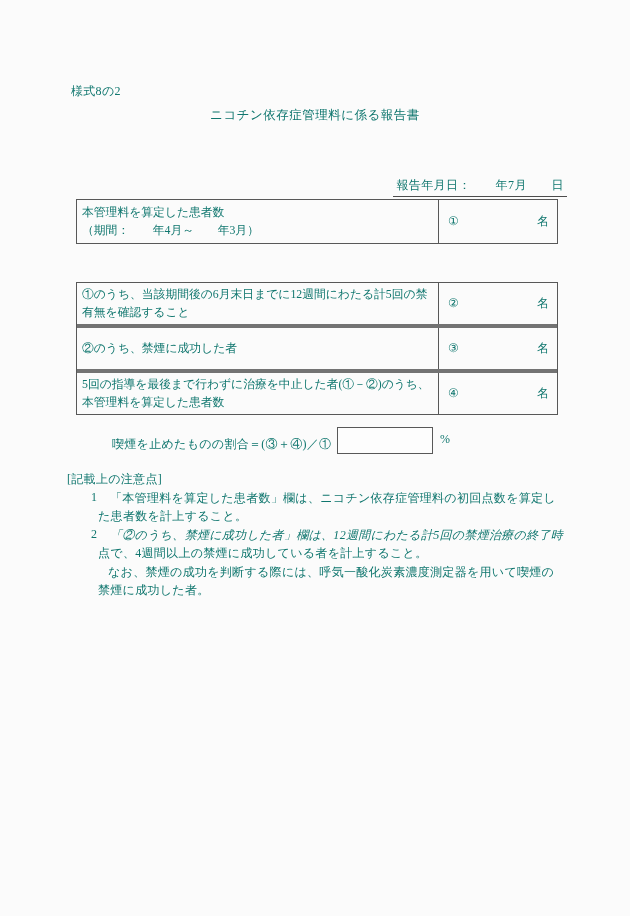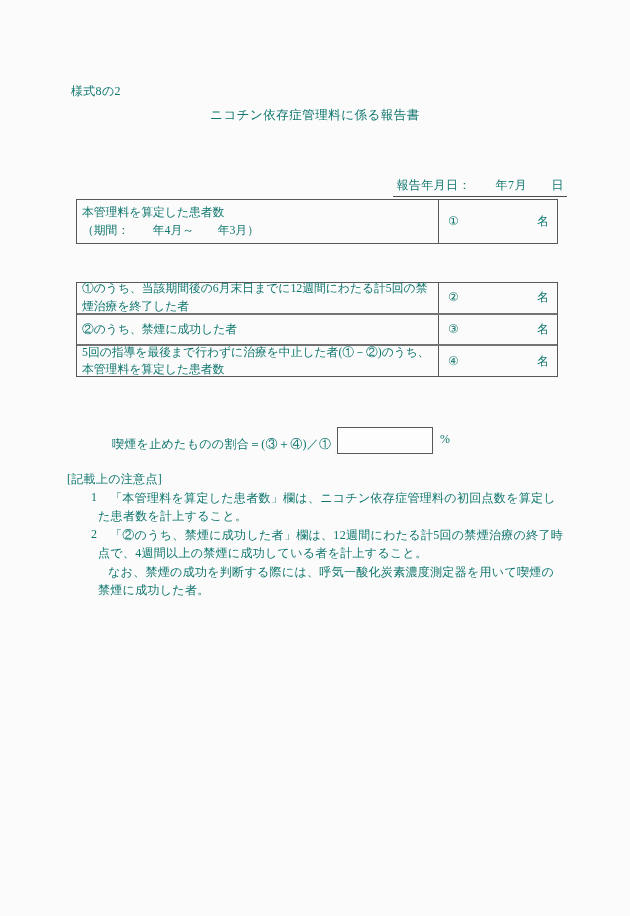--- a/index.html
+++ b/index.html
@@ -48,28 +48,28 @@
     position: absolute;
     left: 76px;
     width: 482px;
     border: 1px solid #585858;
     box-sizing: border-box;
     background: #fbfbfb;
     display: flex;
     flex-direction: column;
   }
   .tbl1 { top: 199px; height: 45px; }
-  .tbl2 { top: 282px; height: 95px; }
+  .tbl2 { top: 282px; height: 133px; }
   .trow {
     display: flex;
     flex: 1;
     box-sizing: border-box;
     min-height: 0;
   }
-  .tbl2 .trow + .trow { border-top: 2px solid #737373; }
+  .tbl2 .trow + .trow { border-top: 4px solid #737373; }
   .tcell-label {
     width: 361px;
     box-sizing: border-box;
     padding: 2px 5px 2px 5px;
     display: flex;
     flex-direction: column;
     justify-content: center;
     font-size: 11.8px;
     line-height: 17.5px;
     letter-spacing: 0;
@@ -97,21 +97,21 @@
     background: #fdfdfd;
   }
   .f-unit   { position: absolute; left: 440px; top: 432px; }
 
   .notes div { position: absolute; white-space: pre; letter-spacing: 0.3px; }
   .nh   { left: 67px;  top: 471px; }
   .nn1  { left: 91px;  top: 490px; }
   .nt1  { left: 110px; top: 490px; }
   .nc1  { left: 98px;  top: 508px; }
   .nn2  { left: 91px;  top: 527px; }
-  .nt2  { left: 110px; top: 527px; }
+  .nt2  { left: 110px; top: 527px; font-style: italic; }
   .nc2  { left: 98px;  top: 545px; }
   .nt3  { left: 108px; top: 564px; }
   .nc3  { left: 98px;  top: 582px; }
 </style>
 </head>
 <body>
 
 <div class="page">
 
   <div class="form-code line">様式8の2</div>
@@ -130,21 +130,21 @@
         <span>①</span>
         <span>名</span>
       </div>
     </div>
   </div>
 
   <div class="tbl tbl2">
     <div class="trow">
       <div class="tcell-label">
         <div class="line">①のうち、当該期間後の6月末日までに12週間にわたる計5回の禁</div>
-        <div class="line">煙治療を終了した者</div>
+        <div class="line">有無を確認すること</div>
       </div>
       <div class="tcell-value">
         <span>②</span>
         <span>名</span>
       </div>
     </div>
     <div class="trow">
       <div class="tcell-label">
         <div class="line">②のうち、禁煙に成功した者</div>
       </div>

